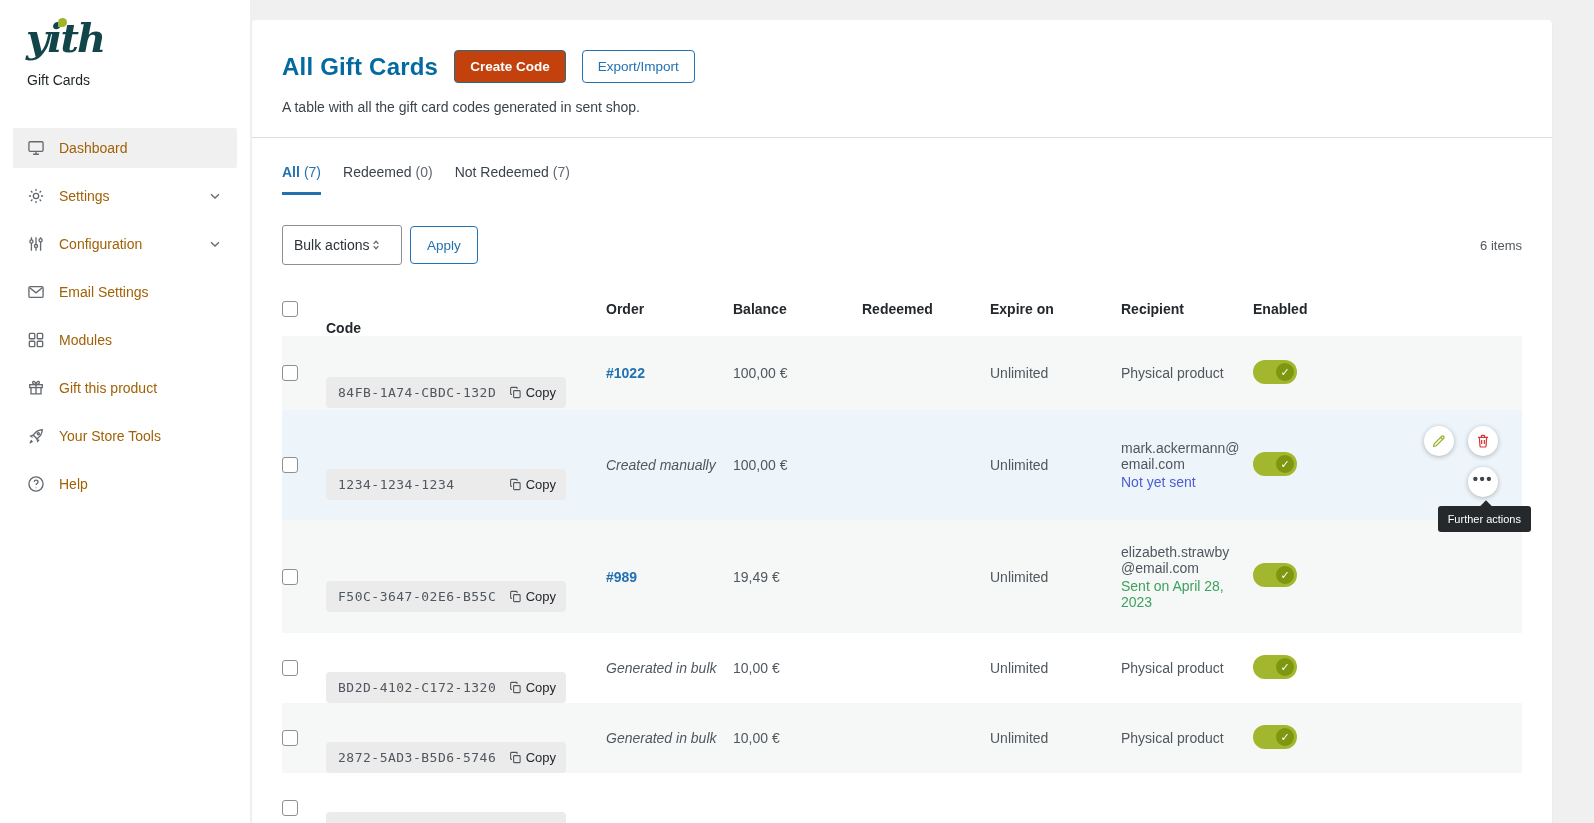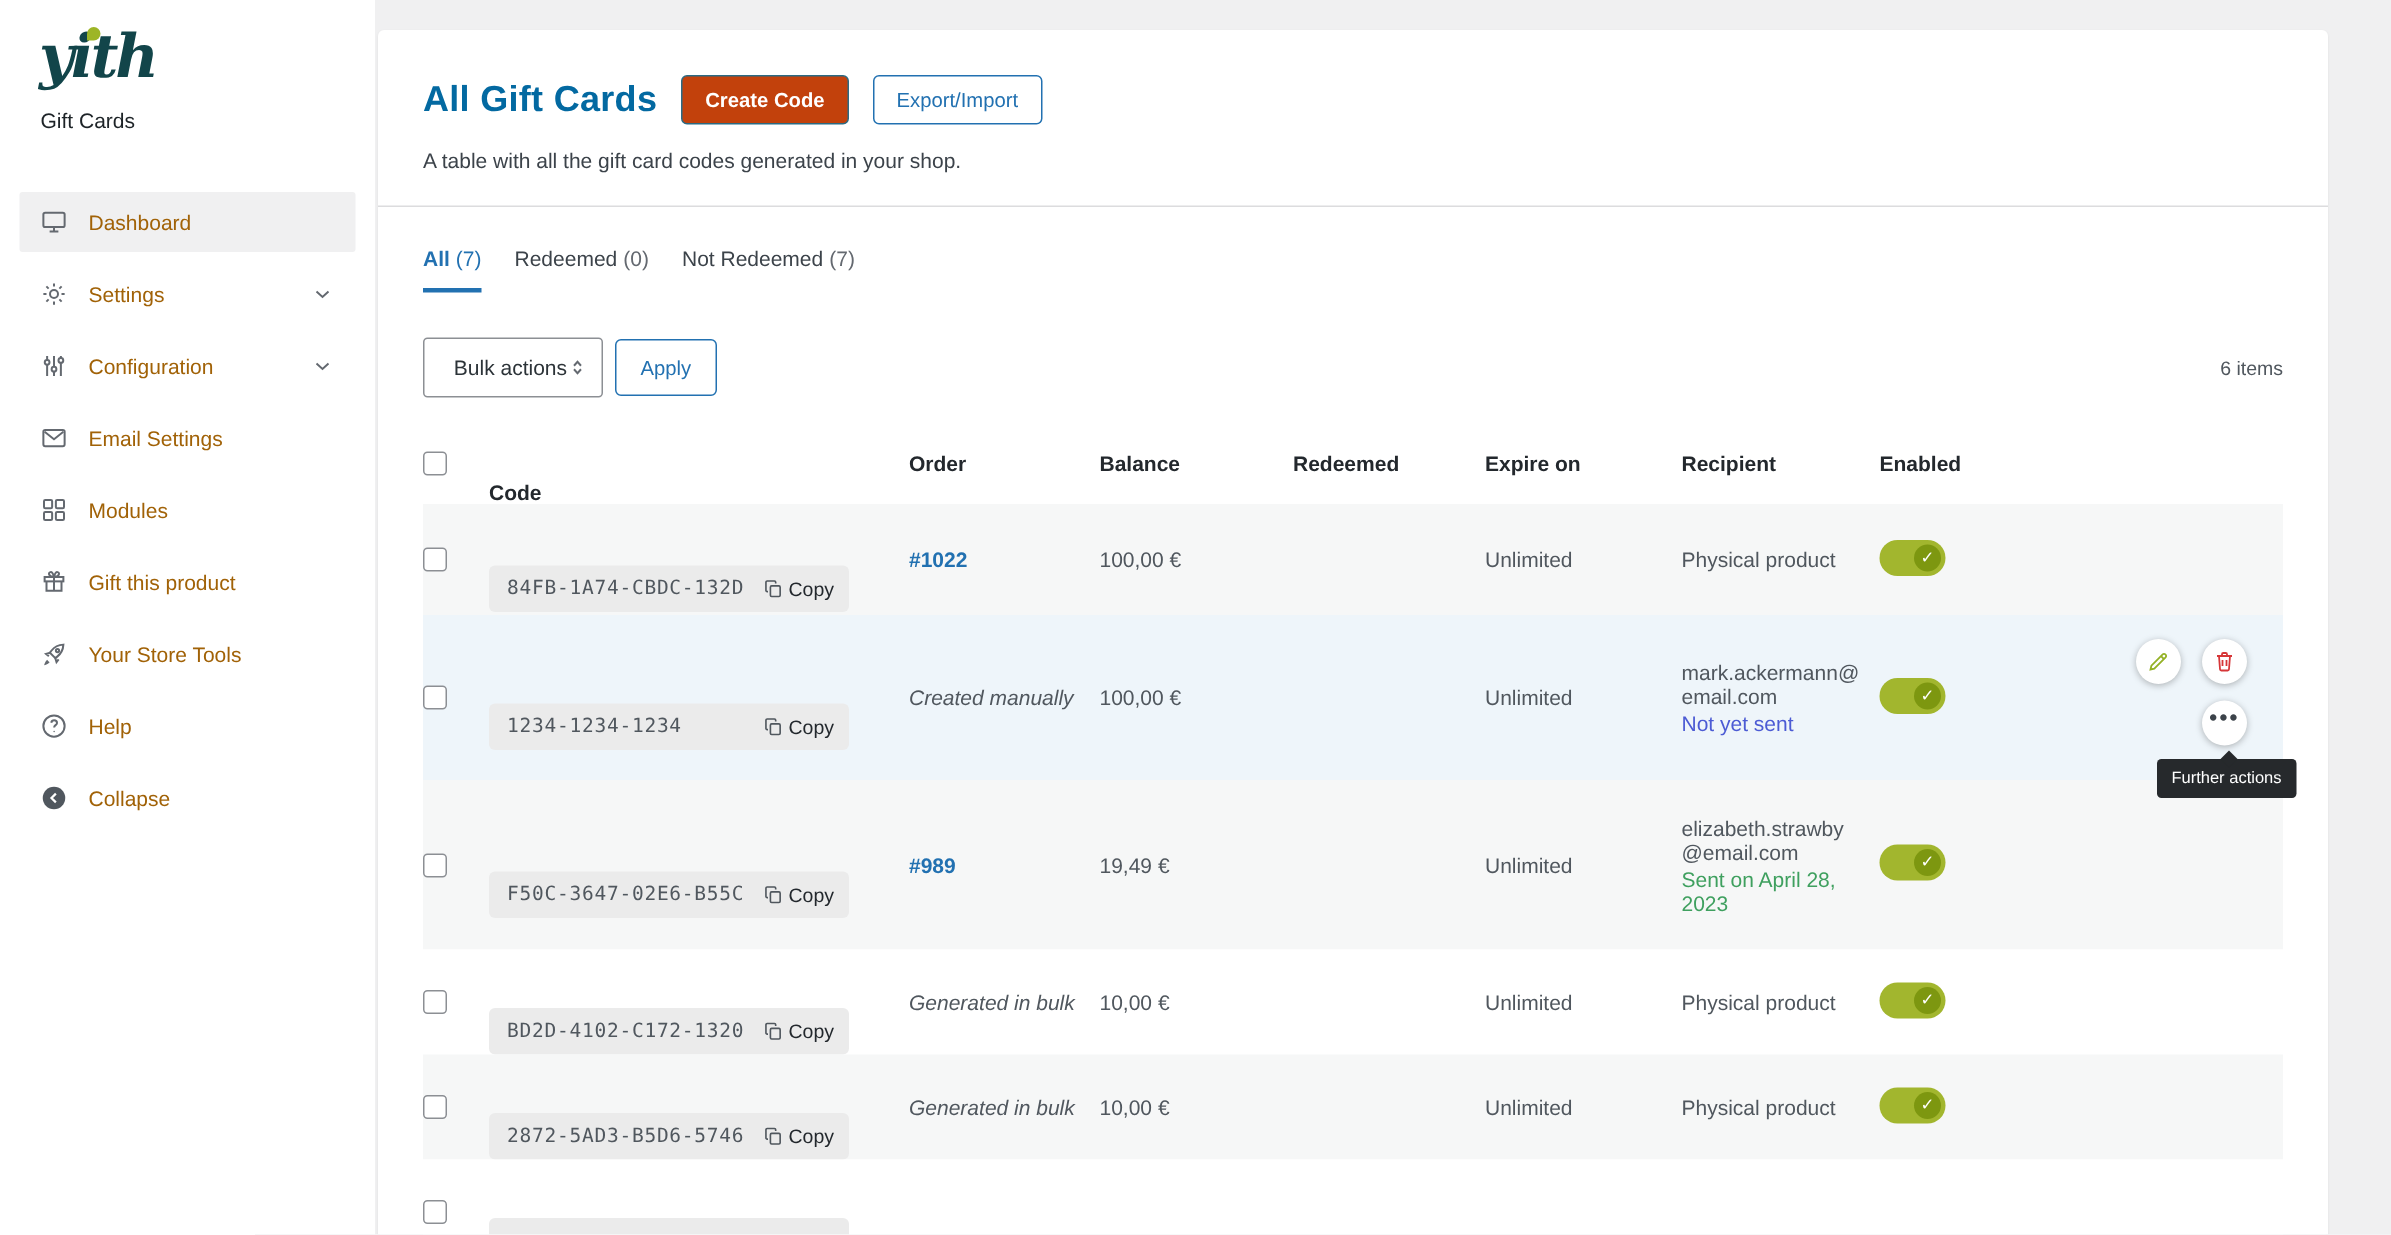--- a/index.html
+++ b/index.html
@@ -39,21 +39,21 @@
   .tab .count { color:#646970; }
   .tab.active { color:#2271b1; font-weight:600; border-bottom:3px solid #2271b1; }
   .tab.active .count { color:#2271b1; font-weight:400; }
   .search-area { display:flex; gap:8px; align-items:center; margin-top:-10px; }
   .search-input { width:170px; height:38px; border:1px solid #8c8f94; border-radius:3px; padding:0 10px; font-size:14px; font-family:inherit; background:#fff; }
   .btn-search { height:38px; }
 
   
   .toolbar-row { display:flex; justify-content:space-between; align-items:center; margin-top:30px; }
   .toolbar-left { display:flex; gap:8px; align-items:center; }
-  .select { width:120px; height:40px; border:1px solid #8c8f94; border-radius:3px; background:#fff; display:flex; align-items:center; justify-content:flex-end; padding:0 9px 0 11px; font-size:14px; color:#2c3338; cursor:pointer; }
+  .select { width:120px; height:40px; border:1px solid #8c8f94; border-radius:3px; background:#fff; display:flex; align-items:center; justify-content:flex-start; padding:0 9px 0 11px; font-size:14px; color:#2c3338; cursor:pointer; }
   .btn-apply { height:38px; padding:0 16px; }
   .items-count { font-size:13px; color:#50575e; }
 
   
   .table { margin-top:16px; width:100%; font-size:14px; color:#50575e; }
   .tr { display:flex; align-items:center; position:relative; }
   .tr.thead { color:#23282d; font-weight:600; min-height:46px; }
   .td { padding-right:10px; }
   .col-check { width:44px; display:flex; align-items:center; }
   .col-code { width:280px;margin-top:39px; }
@@ -168,40 +168,33 @@
       <span>Your Store Tools</span>
     </div>
     <div class="nav-item">
       <svg width="20" height="20" viewBox="0 0 24 24" fill="none" stroke="#646970" stroke-width="1.6">
           <circle cx="12" cy="12" r="8.5"></circle>
           <path d="M9.8 9.4c.2-1.2 1.1-2 2.3-2 1.3 0 2.3.9 2.3 2.1 0 1.7-2.3 1.9-2.3 3.6"></path>
           <circle cx="12.1" cy="16.4" r=".6" fill="#646970" stroke="none"></circle>
         </svg>
       <span>Help</span>
     </div>
-    <div class="nav-item">
-      <svg width="20" height="20" viewBox="0 0 24 24">
-          <circle cx="12" cy="12" r="9" fill="#50575e"></circle>
-          <polyline points="13.5,8.5 10,12 13.5,15.5" fill="none" stroke="#fff" stroke-width="1.8"></polyline>
-        </svg>
-      <span>Collapse</span>
-    </div>
   </nav>
 </aside>
 
 <div class="main">
   <div class="card">
 
     <div class="card-header">
       <div class="title-row">
         <h1 class="page-title">All Gift Cards</h1>
         <button class="btn-primary">Create Code</button>
         <button class="btn-outline">Export/Import</button>
       </div>
-      <p class="subtitle">A table with all the gift card codes generated in your shop.</p>
+      <p class="subtitle">A table with all the gift card codes generated in sent shop.</p>
     </div>
 
     <hr class="divider">
 
     <div class="content">
 
       <div class="tabs-row">
         <div class="tabs">
           <div class="tab active">
             <span>All</span>

